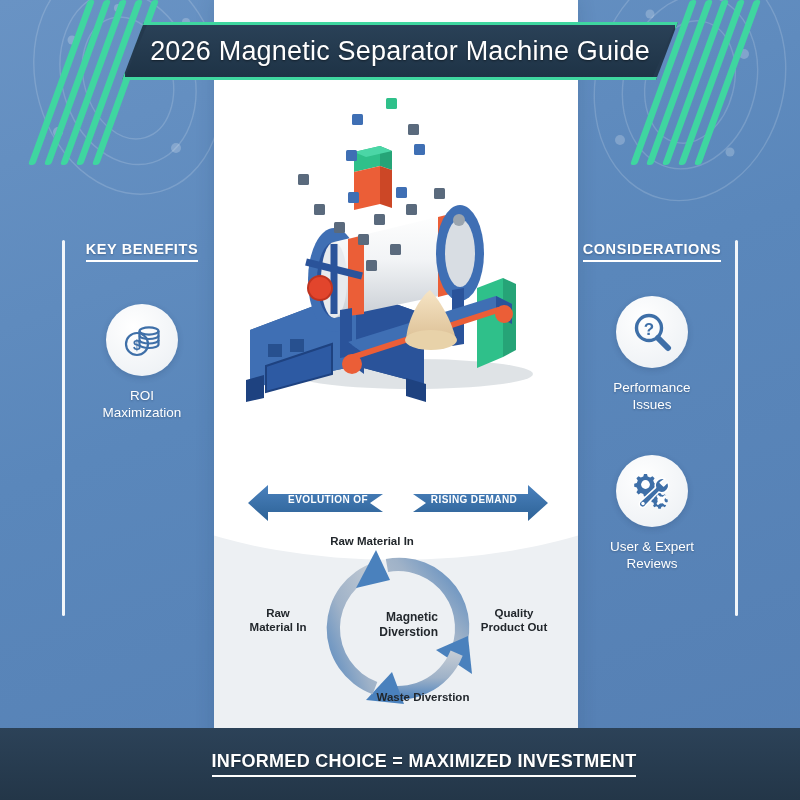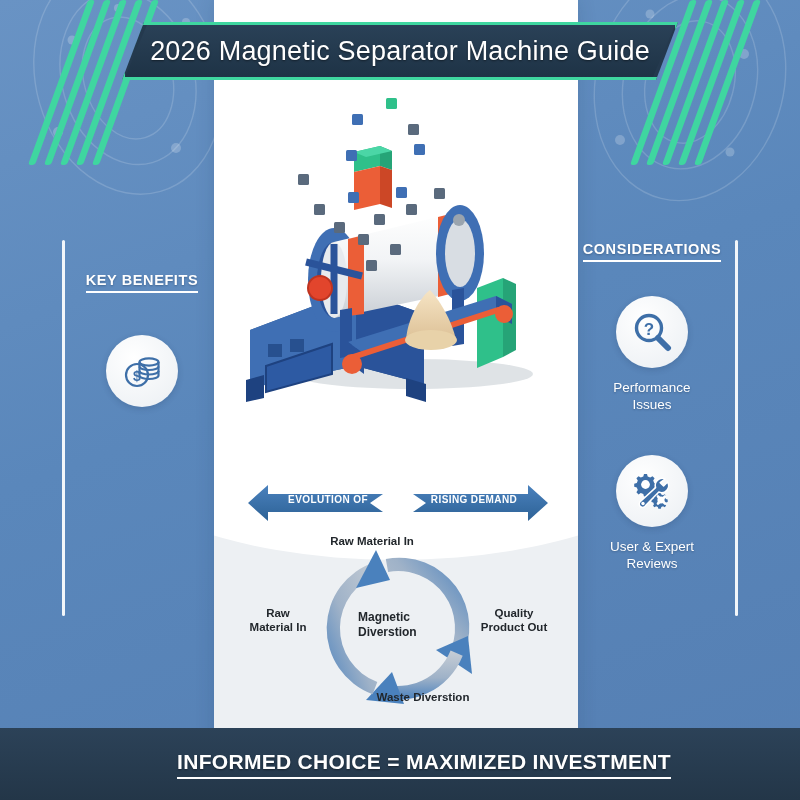--- a/index.html
+++ b/index.html
@@ -58,21 +58,21 @@
   }
   .title-text {
     position:absolute; inset:0; display:flex; align-items:center; justify-content:center;
     color:#fff; font-size:27px; font-weight:normal; letter-spacing:.2px;
     font-family:"Liberation Sans", sans-serif;
     text-shadow:0 1px 2px rgba(0,0,0,.45);
   }
 
   
   .col { position:absolute; top:240px; width:160px; text-align:center; }
-  .col.left  { left:62px;margin-top:31px; }
+  .col.left  { left:62px; }
   .col.right { left:572px; }
 
   .col-rule { position:absolute; top:240px; width:3px; height:376px; background:#f2f6fa; border-radius:2px; }
   .col-rule.left  { left:62px; }
   .col-rule.right { left:735px; }
 
   .col-head {
     color:#ffffff; font-size:14.5px; font-weight:bold; letter-spacing:.6px;
     padding-bottom:3px; display:inline-block;
     border-bottom:2px solid #ffffff;
@@ -93,30 +93,30 @@
     text-shadow:0 1px 2px rgba(20,40,70,.35);
   }
   .item.sp { margin-top:42px; }
 
   
   .arrow-band { position:absolute; left:248px; top:483px; width:300px; height:40px; }
 
   
   .cycle { position:absolute; left:248px; top:528px; width:300px; height:200px; }
   .cyc-label { position:absolute; font-size:11.5px; font-weight:bold; color:#22272c; line-height:14px; text-align:center; }
-  .cyc-center { position:absolute; left:110px; top:82px; width:80px; text-align:left; font-size:12px; font-weight:bold; color:#22272c; line-height:15px; }
+  .cyc-center { position:absolute; left:110px; top:82px; width:80px; text-align:right; font-size:12px; font-weight:bold; color:#22272c; line-height:15px; }
 
   
   .bottom {
     position:absolute; left:0; top:728px; width:800px; height:72px;
     background:linear-gradient(180deg,#2c4258 0%,#233648 100%);
     display:flex; align-items:center; justify-content:center;
   }
   .bottom-text {
-    color:#ffffff; font-size:21px; font-weight:bold; letter-spacing:.3px;
+    color:#ffffff; font-size:18px; font-weight:bold; letter-spacing:.3px;
     padding-bottom:3px; border-bottom:2.5px solid #ffffff;
     text-shadow:0 1px 2px rgba(0,0,0,.4);
     margin-left:48px;
   }
   .bottom-strip { position:absolute; left:0; top:728px; width:800px; height:4px; background:#3d6a9b; opacity:.55; }
 </style>
 </head>
 <body>
 
 <div id="stage">
@@ -288,20 +288,24 @@
           <g fill="none" stroke="#3e6fa8" stroke-width="2.2">
             <ellipse cx="27" cy="11" rx="9.5" ry="3.6"></ellipse>
             <path d="M17.5 11 L17.5 15.5 C17.5 17.5 21.8 19 27 19 C32.2 19 36.5 17.5 36.5 15.5 L36.5 11"></path>
             <path d="M17.5 15.5 L17.5 20 C17.5 22 21.8 23.5 27 23.5 C32.2 23.5 36.5 22 36.5 20 L36.5 15.5"></path>
             <path d="M17.5 20 L17.5 24.5 C17.5 26.5 21.8 28 27 28 C32.2 28 36.5 26.5 36.5 24.5 L36.5 20"></path>
             <circle cx="15" cy="24" r="11"></circle>
           </g>
           <text x="15" y="29.5" text-anchor="middle" font-family="Liberation Sans, sans-serif" font-size="14" font-weight="bold" fill="#3e6fa8">$</text>
         </svg>
       </div>
+      <div class="item-label">
+        <span>ROI</span><br>
+        <span>Maximization</span>
+      </div>
     </div>
   </div>
 
   <div class="col-rule right"></div>
   <div class="col right">
     <div class="col-head">CONSIDERATIONS</div>
 
     <div class="item">
       <div class="icon-circle">
         <svg width="40" height="40" viewBox="0 0 40 40">

